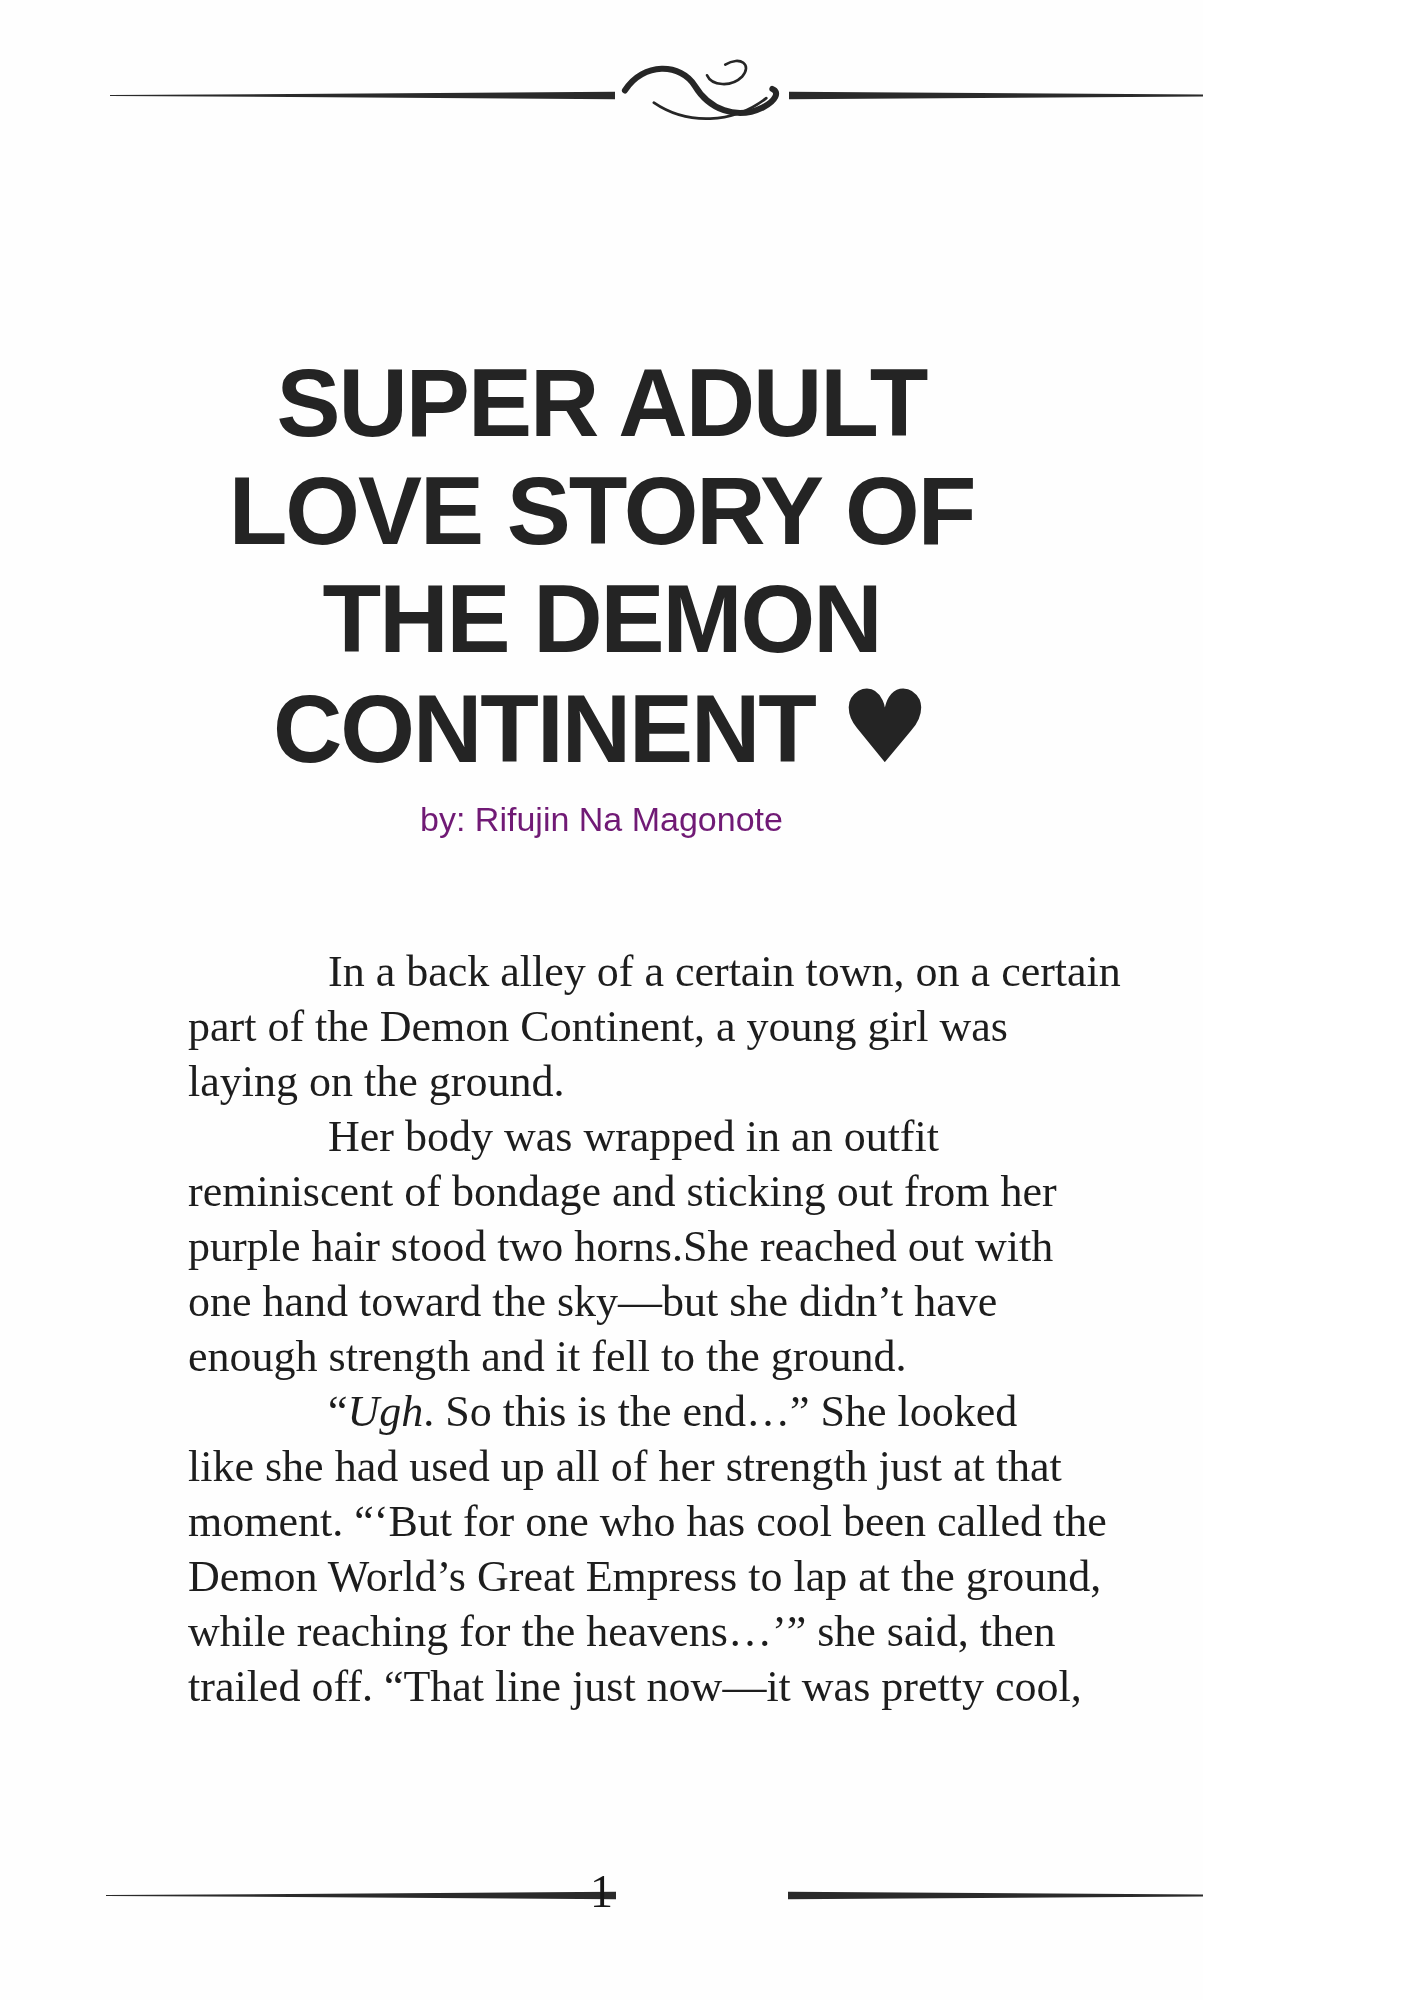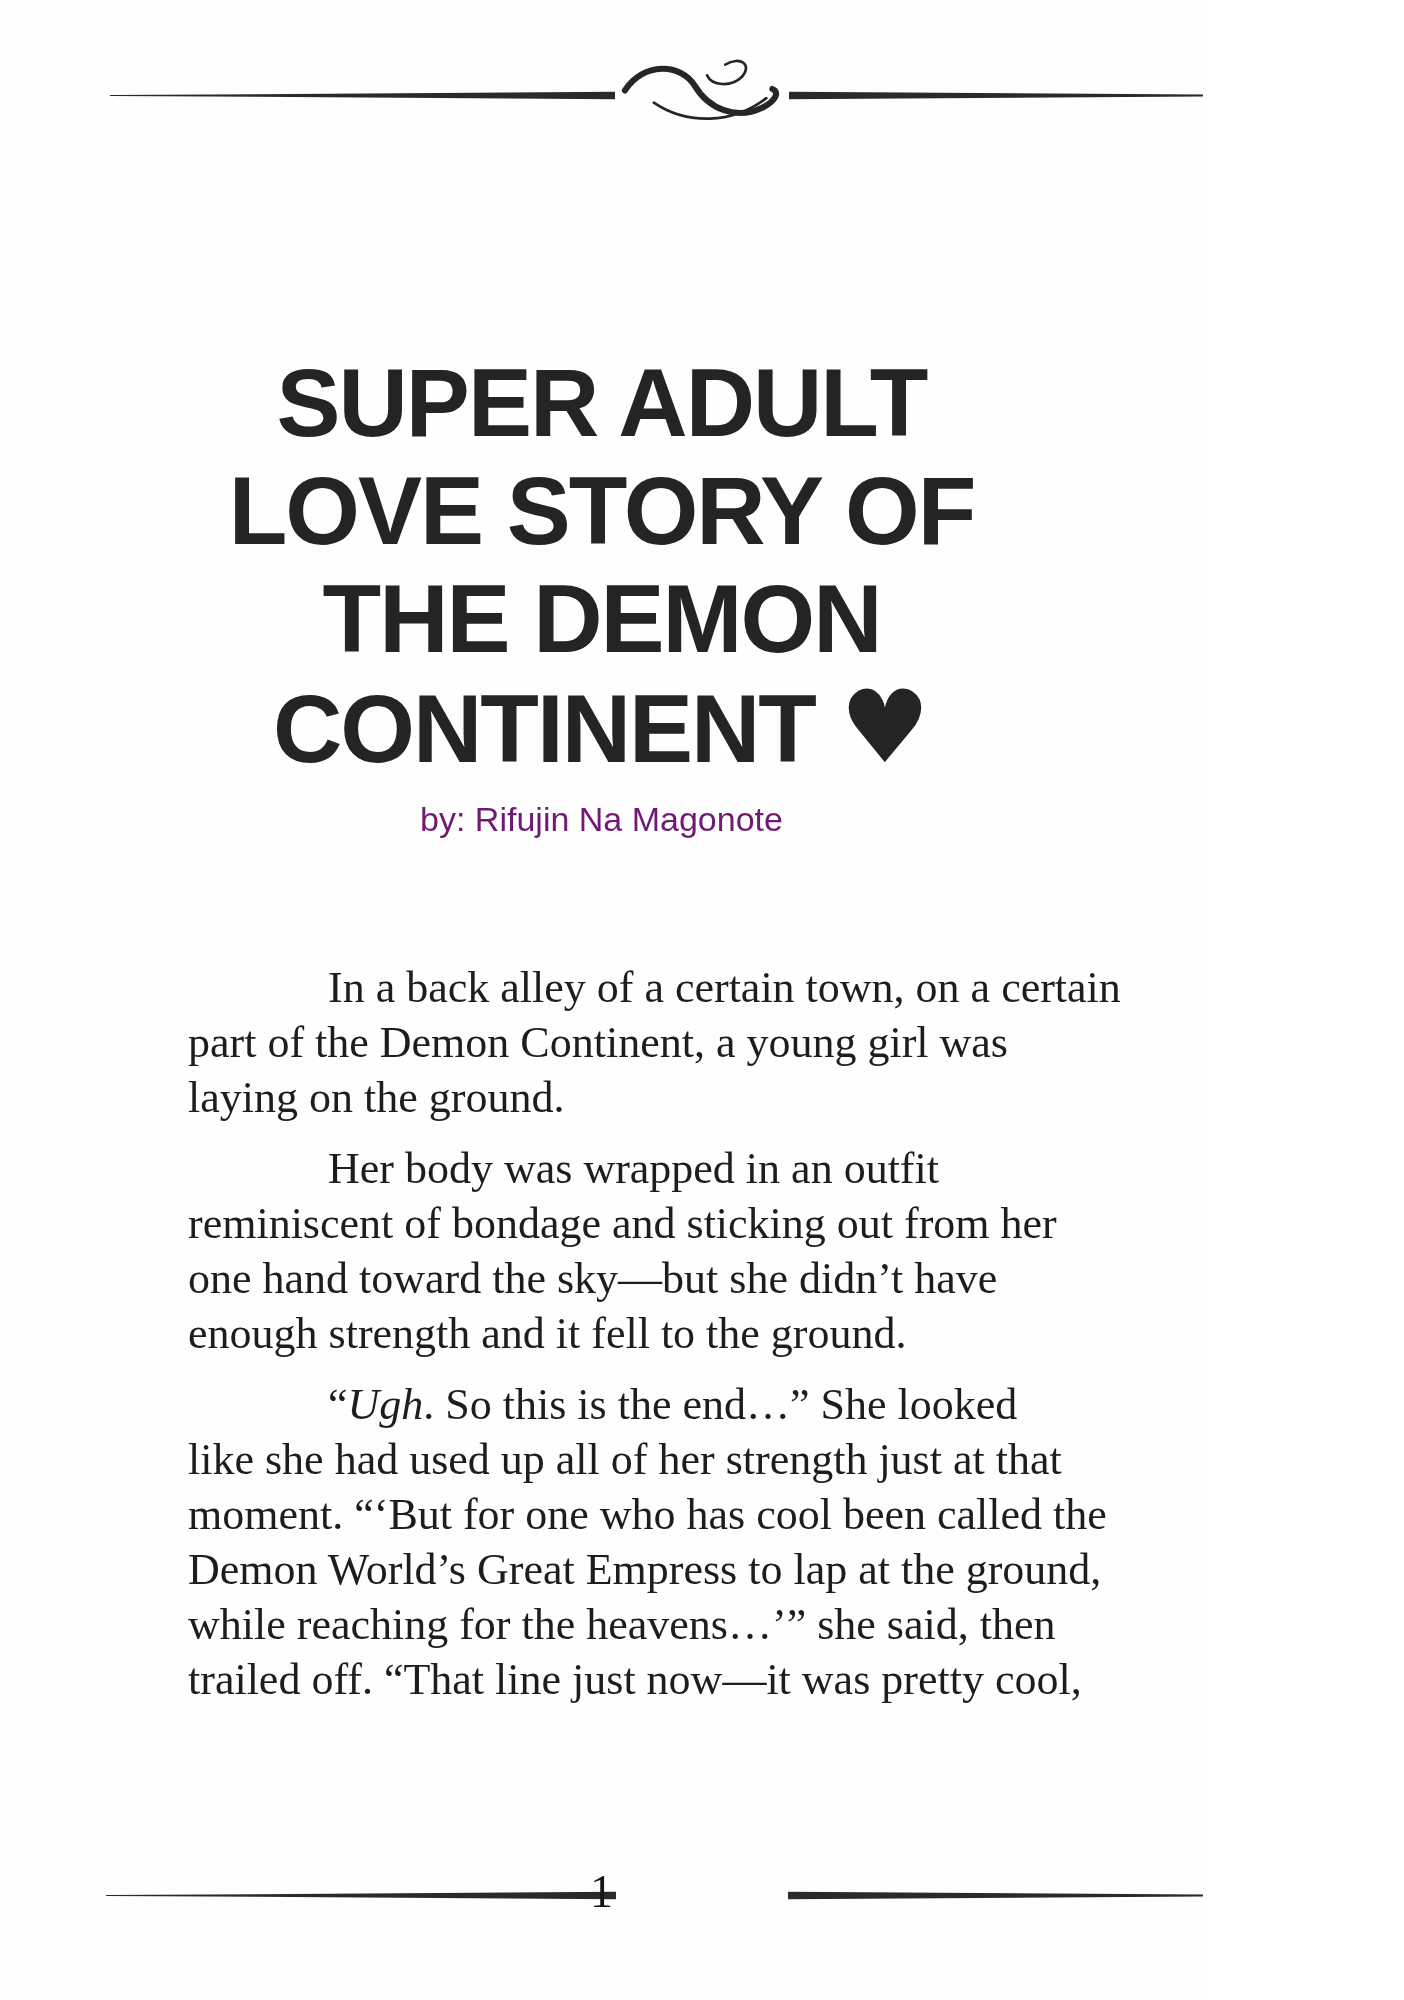--- a/index.html
+++ b/index.html
@@ -45,21 +45,21 @@
     color:#701a75;
     white-space:nowrap;
   }
   
   .body-text{
     position:absolute;left:188px;top:944px;width:1060px;
     font-size:44px;line-height:55px;
     color:#1d1d1d;
   }
   .line{white-space:nowrap;}
-  .line.indent{padding-left:140px;margin-top:16px;}
+  .line.indent{padding-left:140px;}
   .line em{}
   
   .page-number{
     position:absolute;left:0;right:0;top:1866px;
     text-align:center;
     font-size:46px;line-height:52px;
     color:#161616;
   }
 </style>
 </head>
@@ -97,20 +97,21 @@
 
   <div class="body-text">
       <div>
         <div class="line indent">In a back alley of a certain town, on a certain</div>
         <div class="line">part of the Demon Continent, a young girl was</div>
         <div class="line">laying on the ground.</div>
       </div>
       <div>
         <div class="line indent">Her body was wrapped in an outfit</div>
         <div class="line">reminiscent of bondage and sticking out from her</div>
+        <div class="line">purple hair stood two horns.She reached out with</div>
         <div class="line">one hand toward the sky—but she didn’t have</div>
         <div class="line">enough strength and it fell to the ground.</div>
       </div>
       <div>
         <div class="line indent"><span>“</span><em>Ugh</em><span>. So this is the end…” She looked</span></div>
         <div class="line">like she had used up all of her strength just at that</div>
         <div class="line">moment. “‘But for one who has cool been called the</div>
         <div class="line">Demon World’s Great Empress to lap at the ground,</div>
         <div class="line">while reaching for the heavens…’” she said, then</div>
         <div class="line">trailed off. “That line just now—it was pretty cool,</div>

